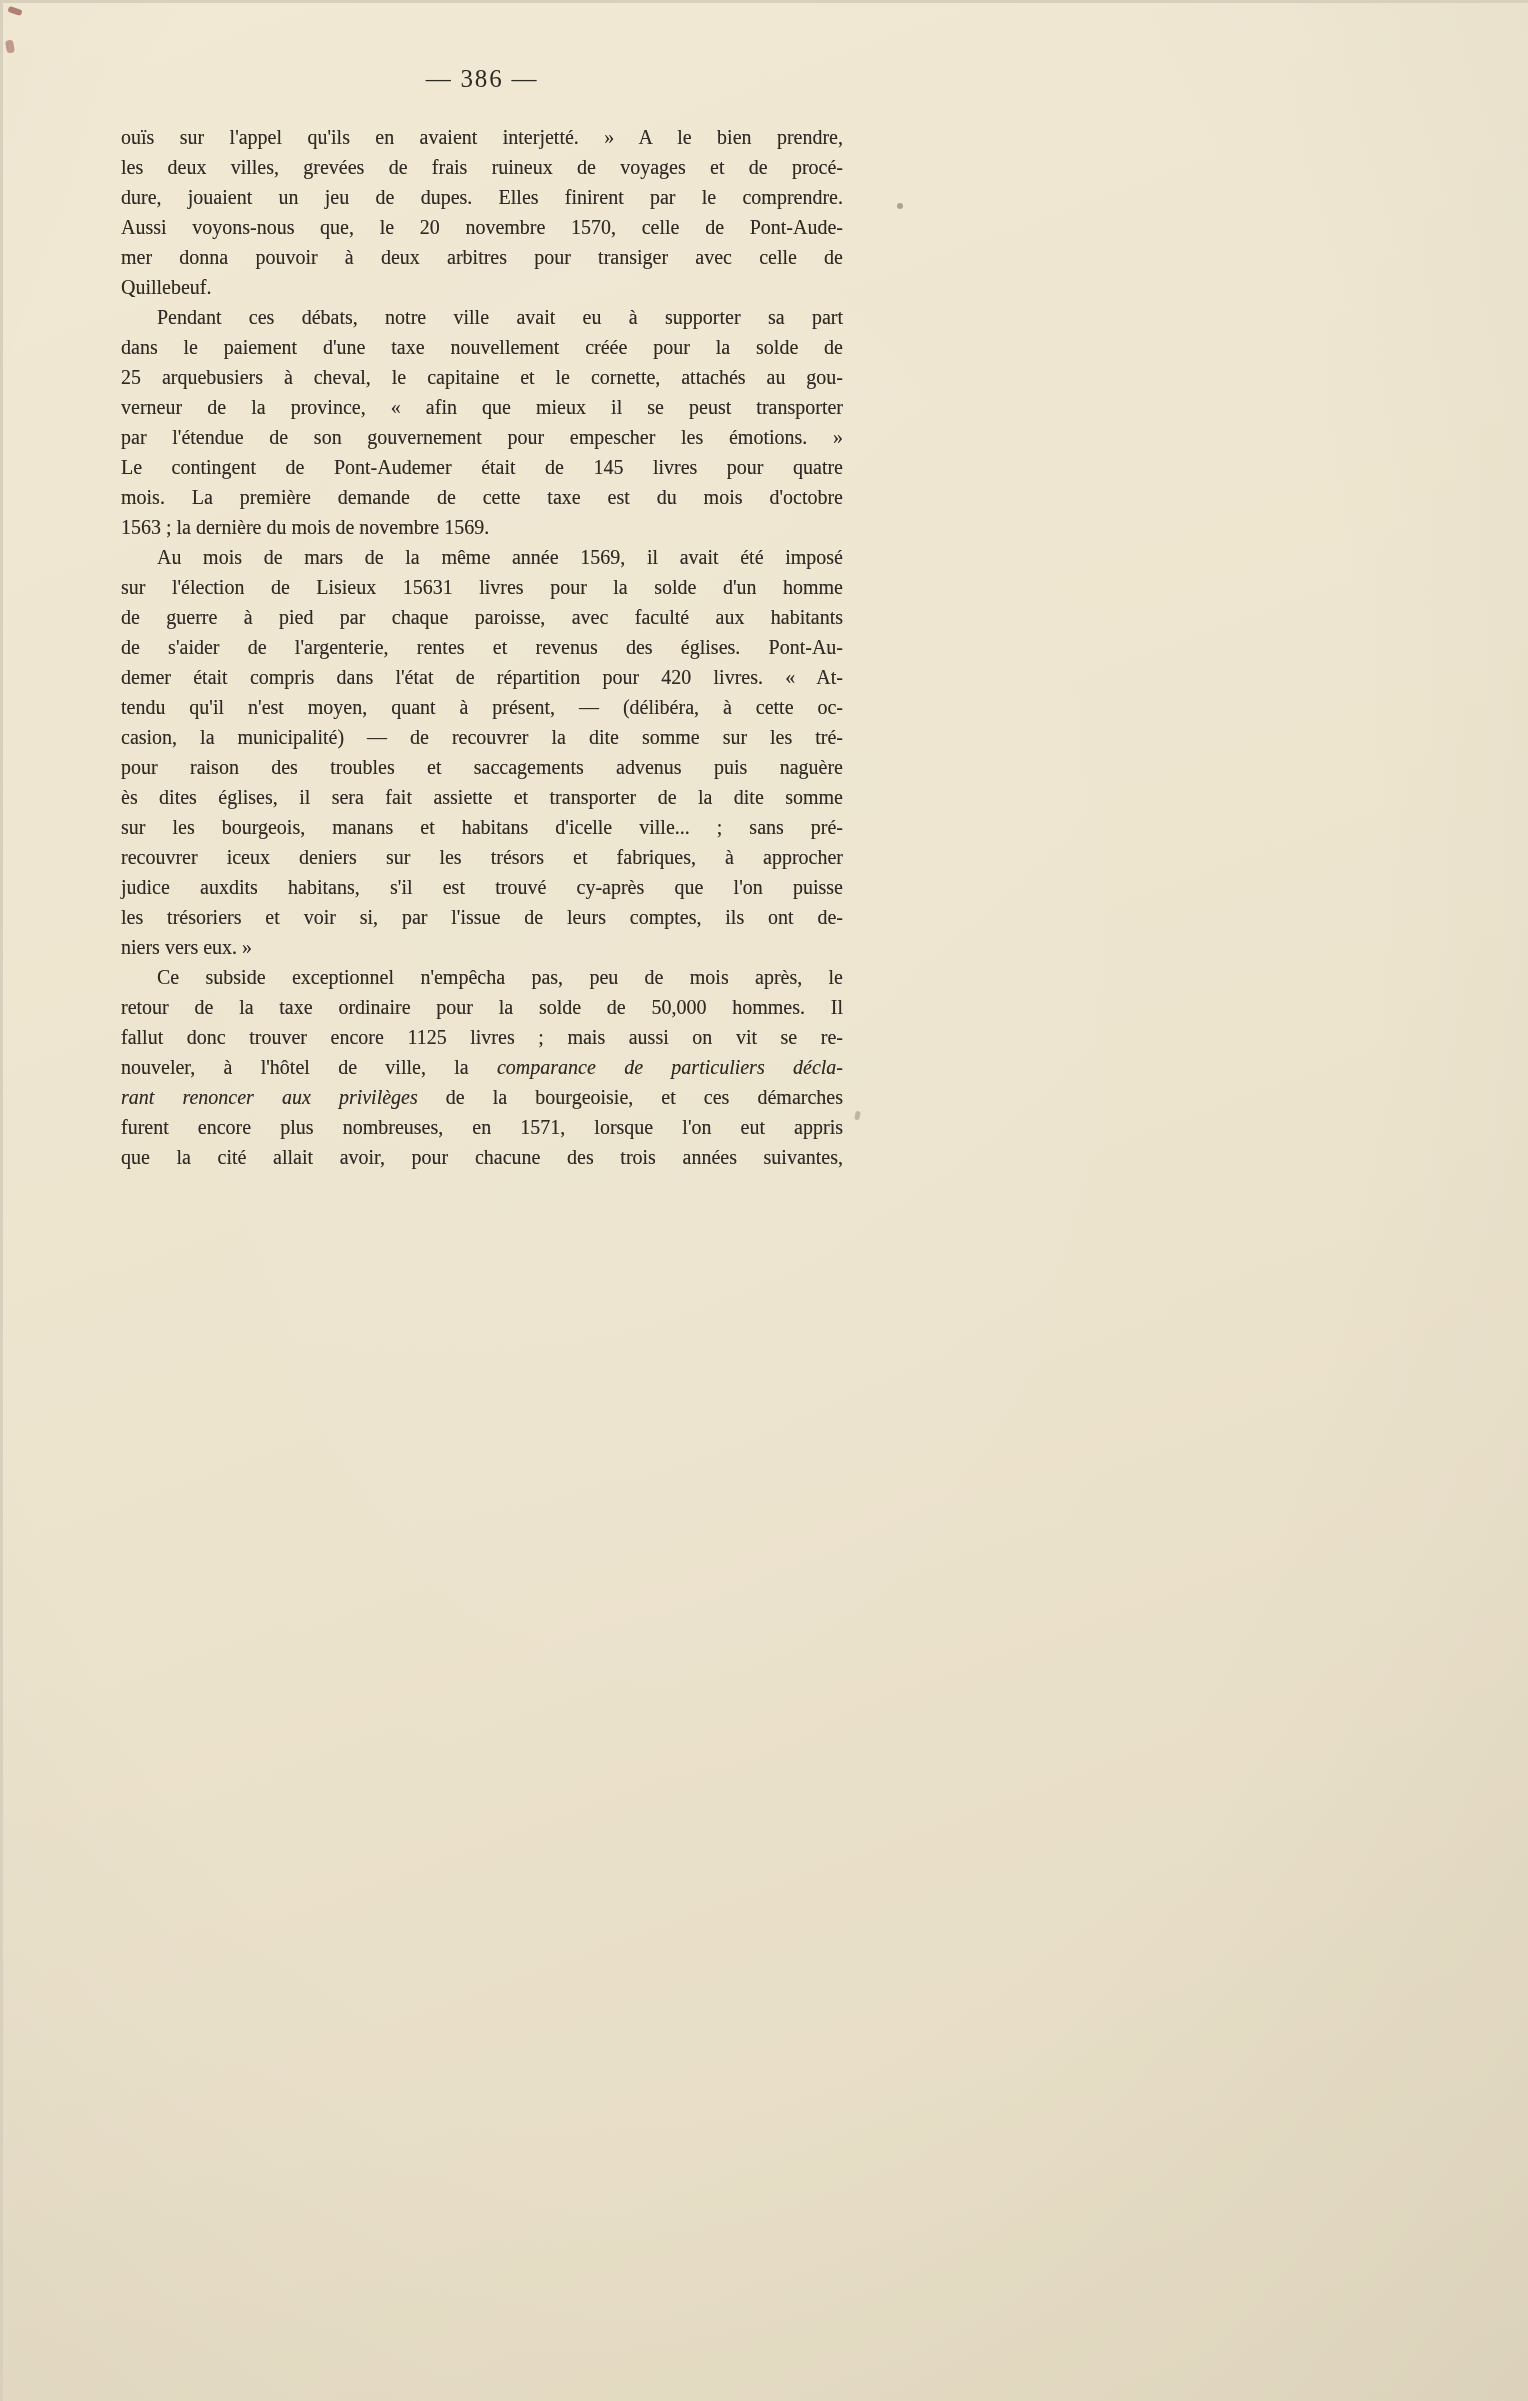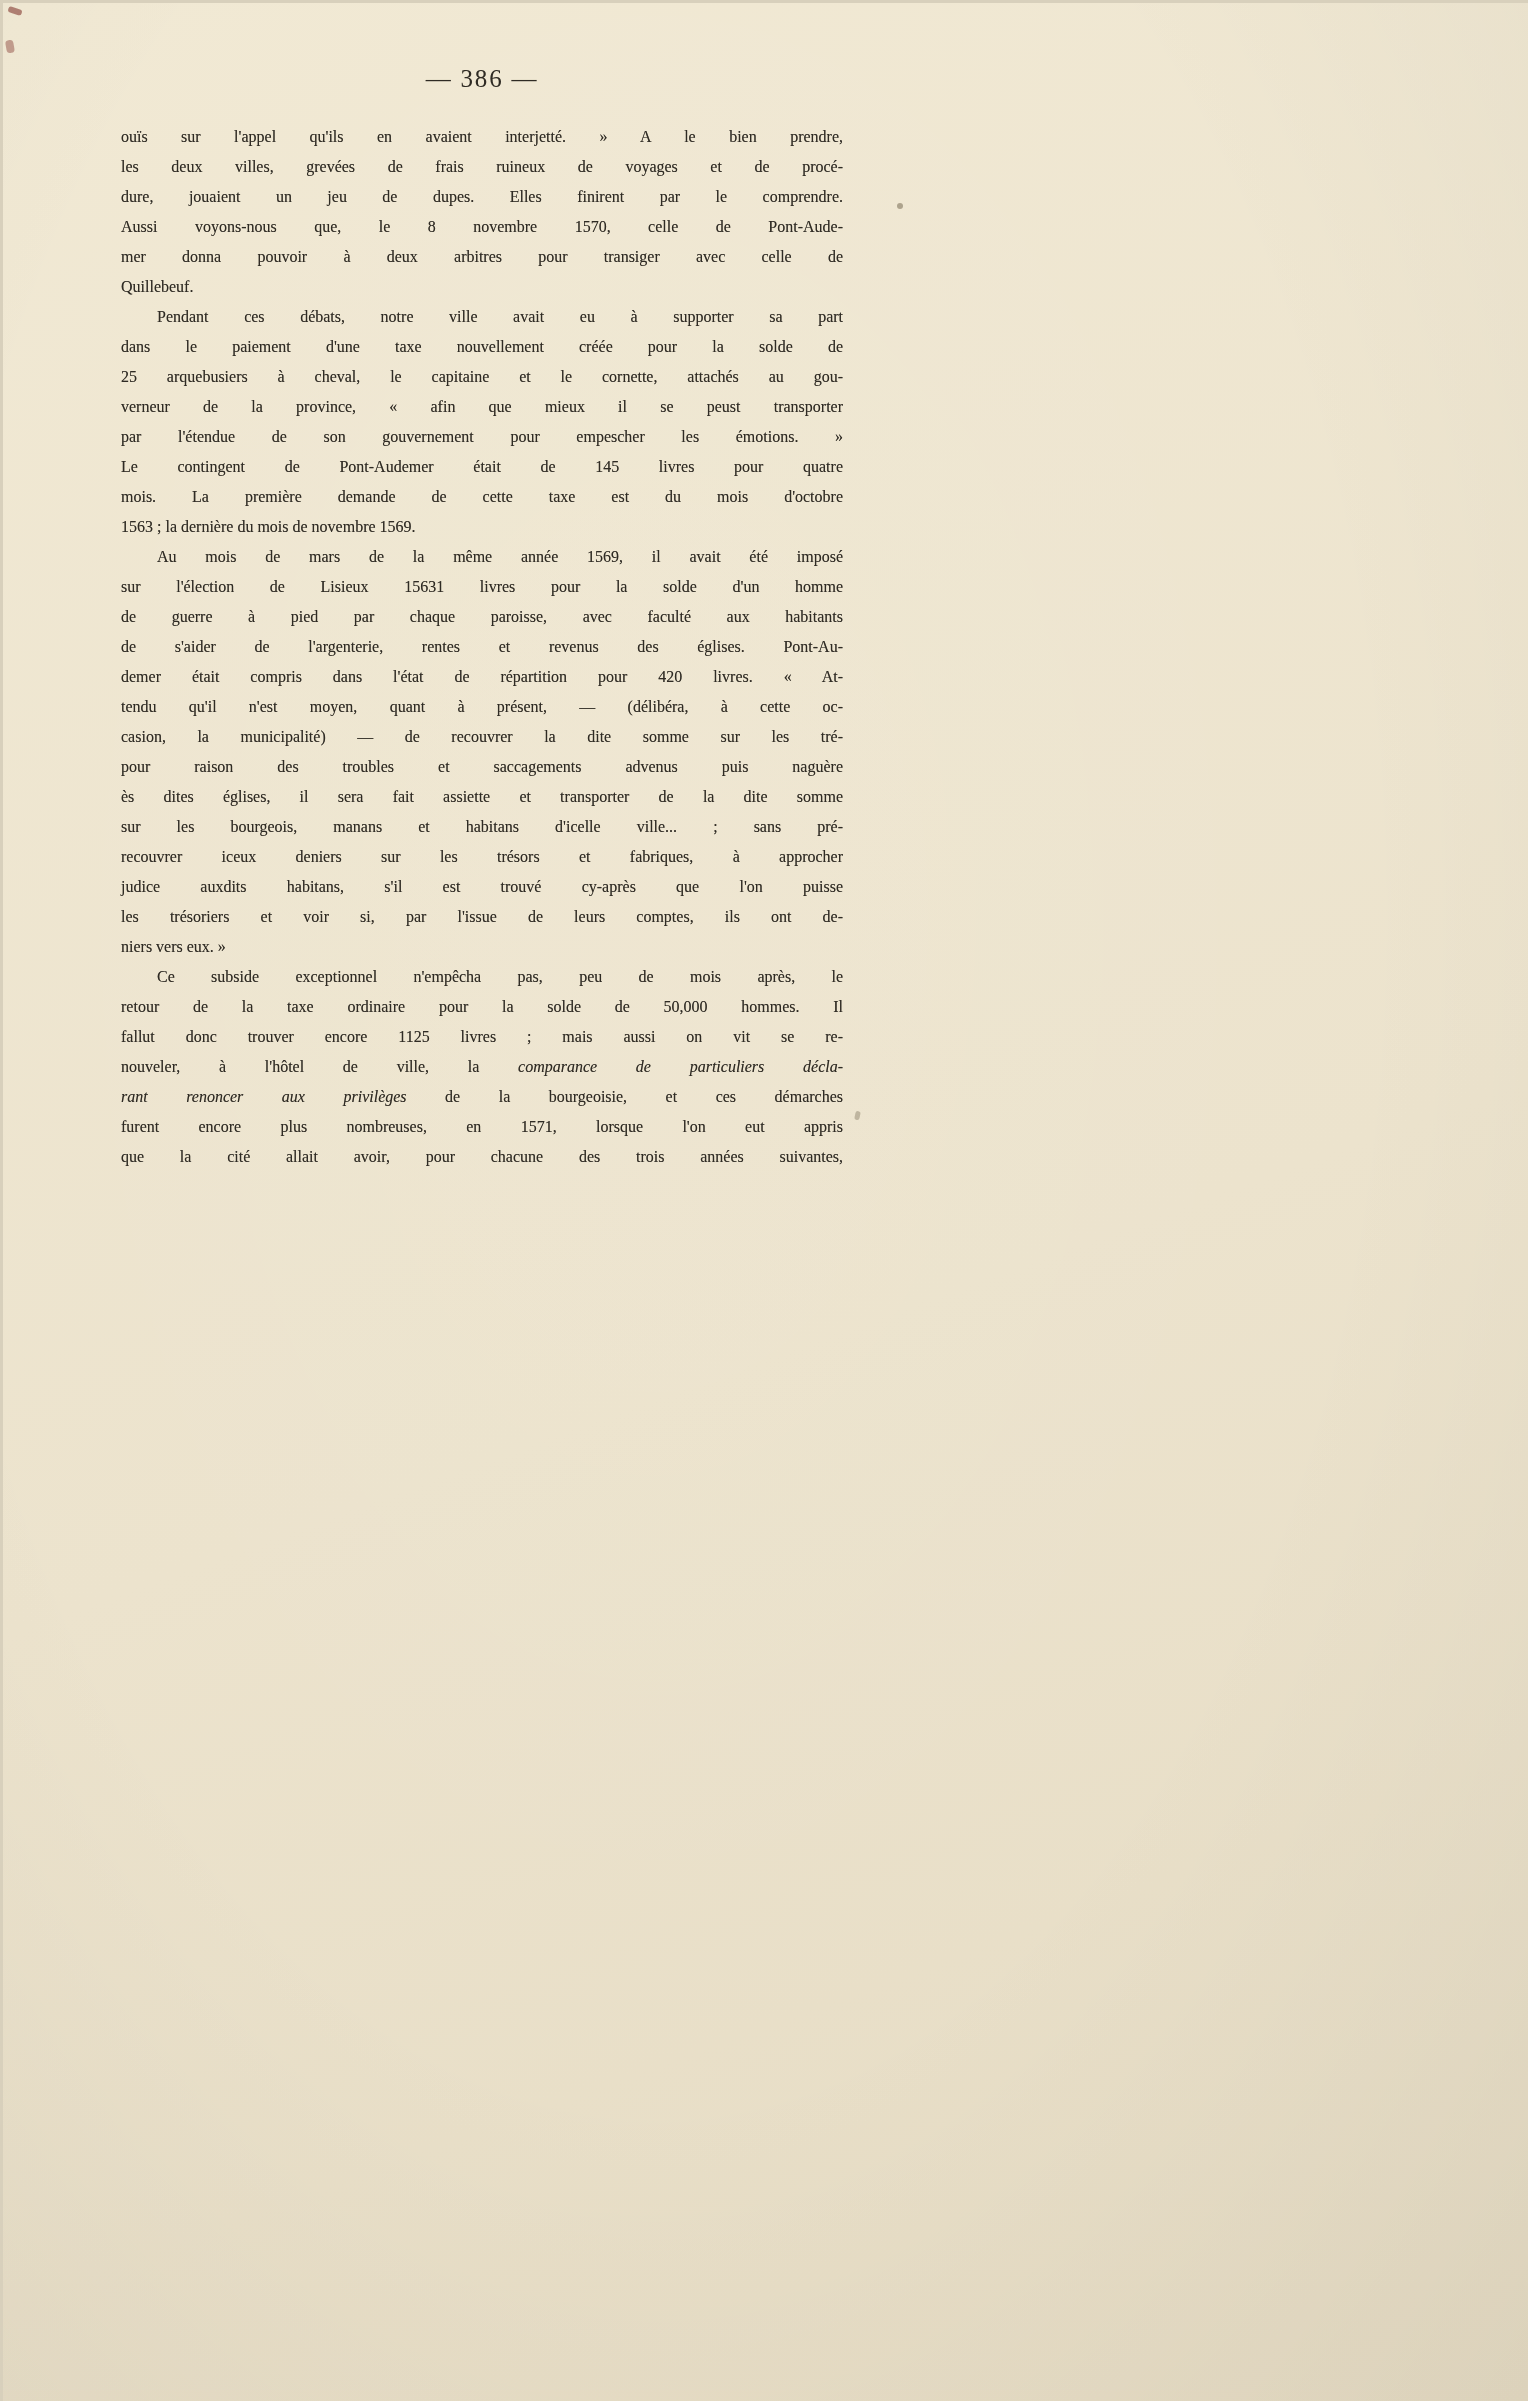--- a/index.html
+++ b/index.html
@@ -32,21 +32,21 @@
     text-align: center;
     font-size: 25px;
     letter-spacing: 1.8px;
     color: #2f2b24;
   }
   .textblock {
     position: absolute;
     top: 119px;
     left: 118px;
     width: 722px;
-    font-size: 16px;
+    font-size: 20px;
     line-height: 30px;
     text-shadow: 0 0 0.4px rgba(47,43,36,0.45);
   }
   .line {
     text-align: justify;
     text-align-last: justify;
     white-space: normal;
   }
   .line.indent {
     text-indent: 36px;
@@ -103,21 +103,21 @@
   <div class="speck speck-red-2"></div>
   <div class="speck speck-dot-1"></div>
   <div class="speck speck-dot-2"></div>
 
   <div class="folio">— 386 —</div>
 
   <div class="textblock">
       <div class="line"><span>ouïs sur l'appel qu'ils en avaient interjetté. » A le bien prendre,</span></div>
       <div class="line"><span>les deux villes, grevées de frais ruineux de voyages et de procé-</span></div>
       <div class="line"><span>dure, jouaient un jeu de dupes. Elles finirent par le comprendre.</span></div>
-      <div class="line"><span>Aussi voyons-nous que, le 8 novembre 1570, celle de Pont-Aude-</span></div>
+      <div class="line"><span>Aussi voyons-nous que, le 20 novembre 1570, celle de Pont-Aude-</span></div>
       <div class="line"><span>mer donna pouvoir à deux arbitres pour transiger avec celle de</span></div>
       <div class="line no-just-last"><span>Quillebeuf.</span></div>
       <div class="line indent"><span>Pendant ces débats, notre ville avait eu à supporter sa part</span></div>
       <div class="line"><span>dans le paiement d'une taxe nouvellement créée pour la solde de</span></div>
       <div class="line"><span>25 arquebusiers à cheval, le capitaine et le cornette, attachés au gou-</span></div>
       <div class="line"><span>verneur de la province, « afin que mieux il se peust transporter</span></div>
       <div class="line"><span>par l'étendue de son gouvernement pour empescher les émotions. »</span></div>
       <div class="line"><span>Le contingent de Pont-Audemer était de 145 livres pour quatre</span></div>
       <div class="line"><span>mois. La première demande de cette taxe est du mois d'octobre</span></div>
       <div class="line no-just-last"><span>1563 ; la dernière du mois de novembre 1569.</span></div>

